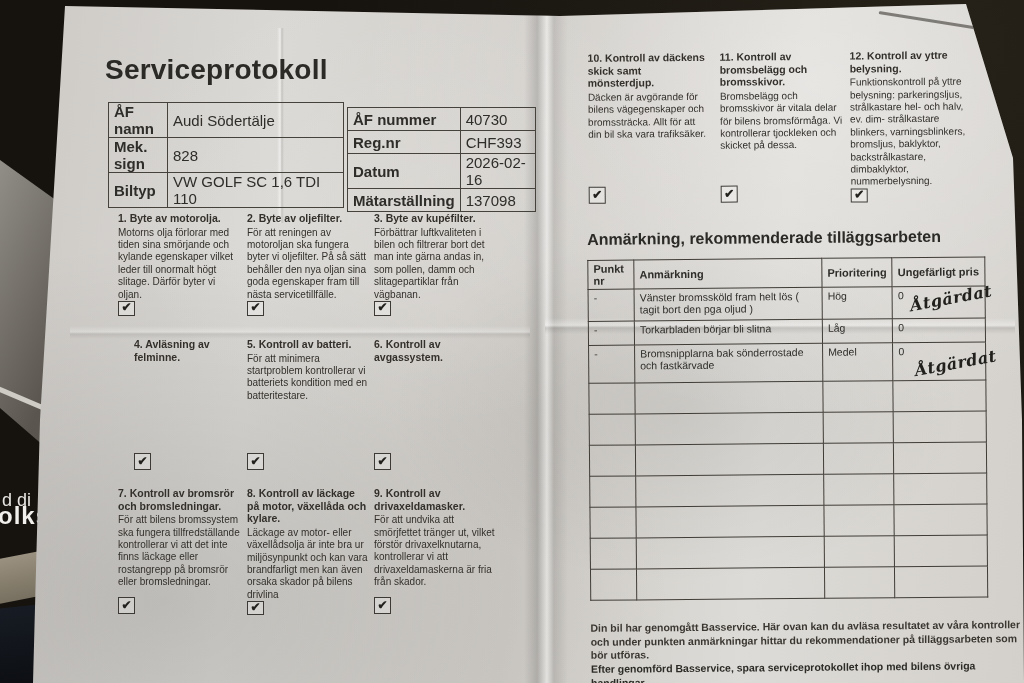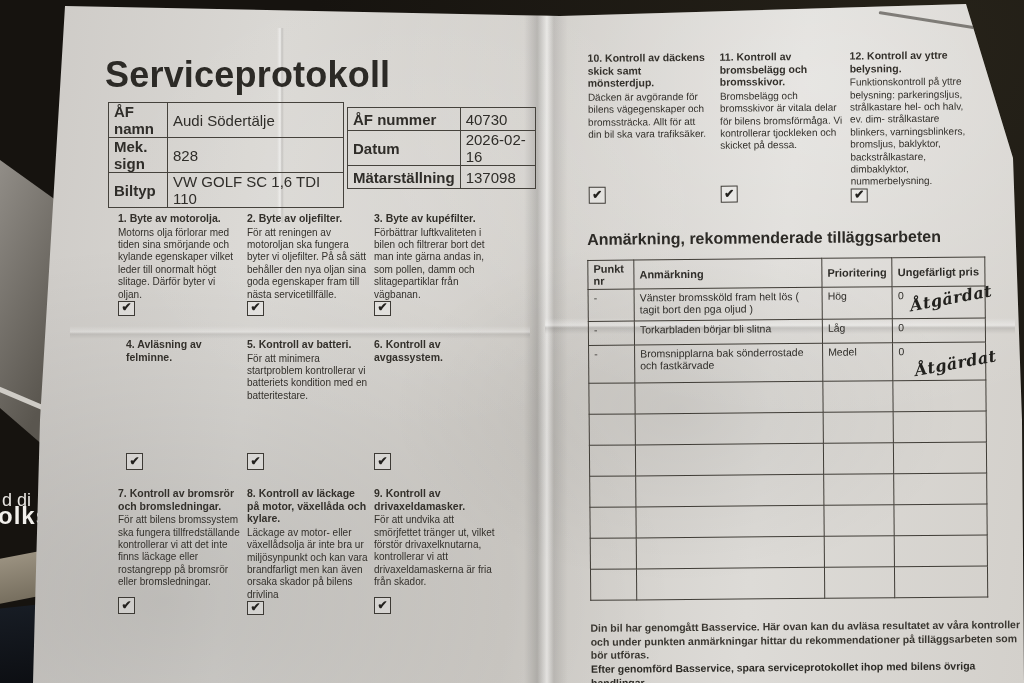--- a/index.html
+++ b/index.html
@@ -33,21 +33,21 @@
     background:linear-gradient(90deg,transparent,rgba(0,0,0,0.14) 30%,rgba(255,255,255,0.45) 52%,rgba(0,0,0,0.10) 68%,transparent);}
   .crease-v-left{position:absolute;left:277px;top:28px;width:7px;height:195px;pointer-events:none;
     background:linear-gradient(90deg,transparent,rgba(255,255,255,0.5) 45%,rgba(0,0,0,0.10) 70%,transparent);}
   .crease-h-right{position:absolute;left:545px;top:318px;width:470px;height:16px;pointer-events:none;
     background:linear-gradient(180deg,transparent,rgba(255,255,255,0.38) 45%,rgba(0,0,0,0.10) 62%,transparent);}
   .crease-h-left{position:absolute;left:70px;top:326px;width:460px;height:13px;pointer-events:none;
     background:linear-gradient(180deg,transparent,rgba(255,255,255,0.28) 45%,rgba(0,0,0,0.07) 62%,transparent);}
   .crease-top-right{position:absolute;left:878px;top:22px;width:140px;height:3px;pointer-events:none;
     background:rgba(45,42,37,0.55);transform:rotate(9deg);border-radius:2px;}
   
-  .title{position:absolute;left:105px;top:54px;font-size:36px;font-weight:bold;color:#2c2a26;letter-spacing:0.2px;}
+  .title{position:absolute;left:105px;top:54px;font-size:28px;font-weight:bold;color:#2c2a26;letter-spacing:0.2px;}
   .info-table{position:absolute;border-collapse:collapse;font-size:15px;color:#2f2d29;}
   .info-left{left:108px;top:102px;}
   .info-right{left:347px;top:107px;}
   .info-table td{border:1.5px solid #45423c;height:22px;padding:0 5px;vertical-align:middle;}
   .info-table td.lbl{font-weight:bold;}
   .info-left td.lbl{width:48px;}  .info-left td.val{width:165px;}
   .info-right td.lbl{width:64px;} .info-right td.val{width:64px;}
   
   .sec{position:absolute;width:123px;display:flex;flex-direction:column;color:#33302b;}
   .sec-h{font-size:10.5px;font-weight:bold;line-height:1.2;margin-bottom:2px;}
@@ -109,20 +109,24 @@
     </tbody>
       </table>
 
     <table class="info-table info-right">
       <tbody>
           <tr>
         <td class="lbl">ÅF nummer</td>
         <td class="val">40730</td>
           </tr>
       <tr>
+        <td class="lbl">Reg.nr</td>
+        <td class="val">CHF393</td>
+          </tr>
+      <tr>
         <td class="lbl">Datum</td>
         <td class="val">2026-02-16</td>
           </tr>
       <tr>
         <td class="lbl">Mätarställning</td>
         <td class="val">137098</td>
           </tr>
     </tbody>
       </table>
 
@@ -140,21 +144,21 @@
           <span class="tick">✔</span>
         </div>
     </div>
     <div class="sec" style="left:374px;top:212px;height:104px">
       <div class="sec-h">3. Byte av kupéfilter.</div>
       <div class="sec-b">Förbättrar luftkvaliteten i bilen och filtrerar bort det man inte gärna andas in, som pollen, damm och slitagepartiklar från vägbanan.</div>
       <div class="cbx">
           <span class="tick">✔</span>
         </div>
     </div>
-    <div class="sec" style="left:126px;top:338px;height:132px">
+    <div class="sec" style="left:134px;top:338px;height:132px">
       <div class="sec-h">4. Avläsning av felminne.</div>
       <div class="cbx">
           <span class="tick">✔</span>
         </div>
     </div>
     <div class="sec" style="left:247px;top:338px;height:132px">
       <div class="sec-h">5. Kontroll av batteri.</div>
       <div class="sec-b">För att minimera startproblem kontrollerar vi batteriets kondition med en batteritestare.</div>
       <div class="cbx">
           <span class="tick">✔</span>

